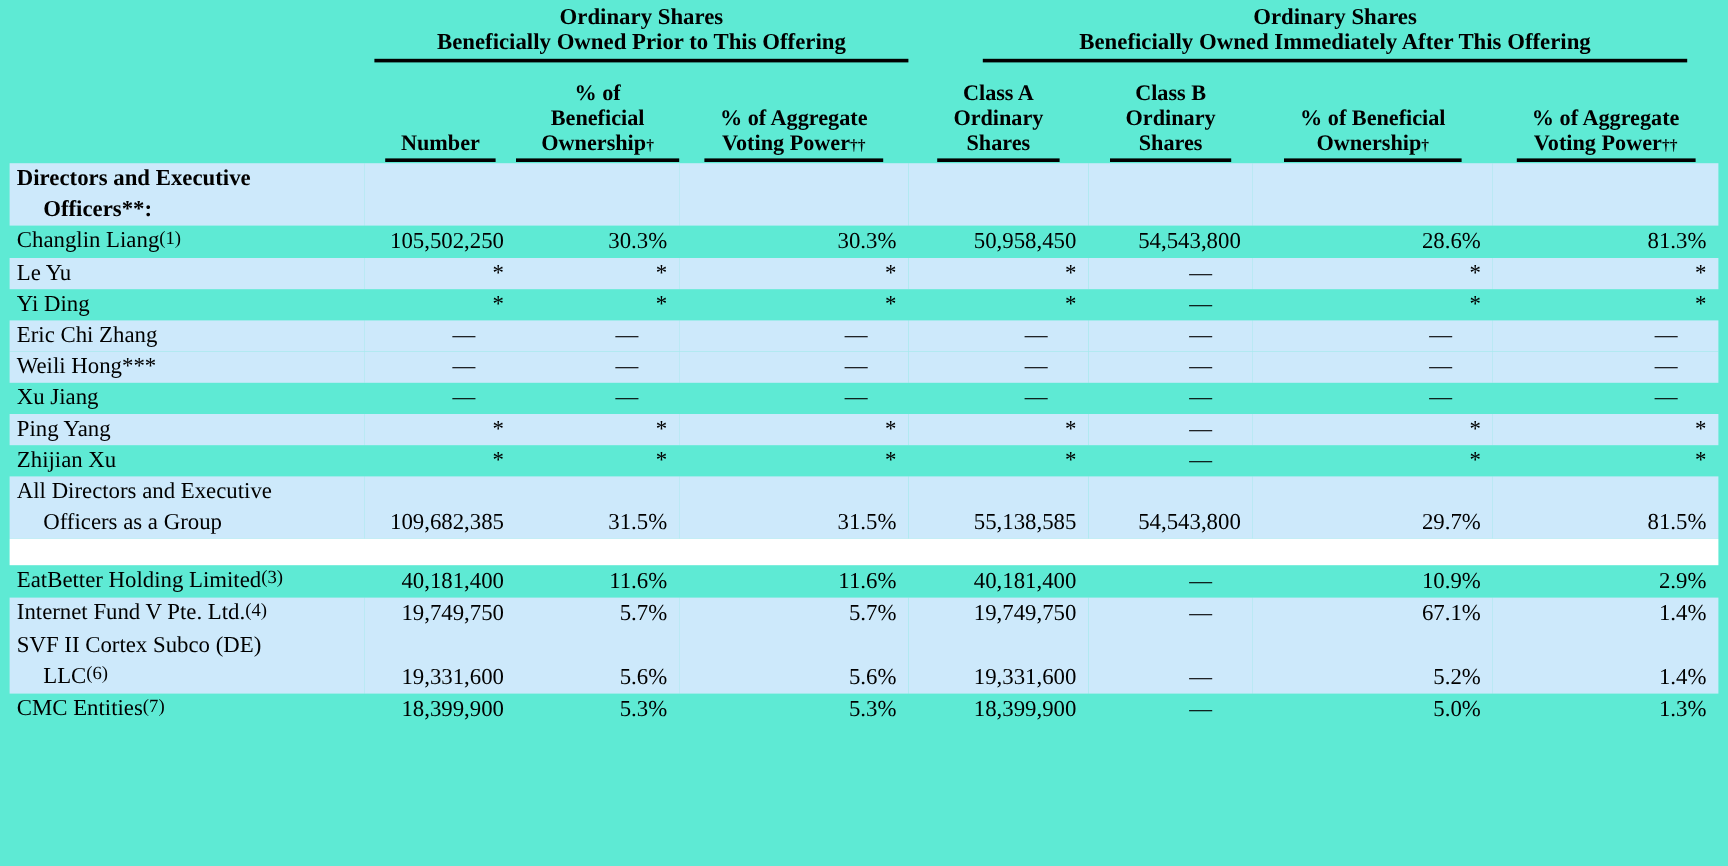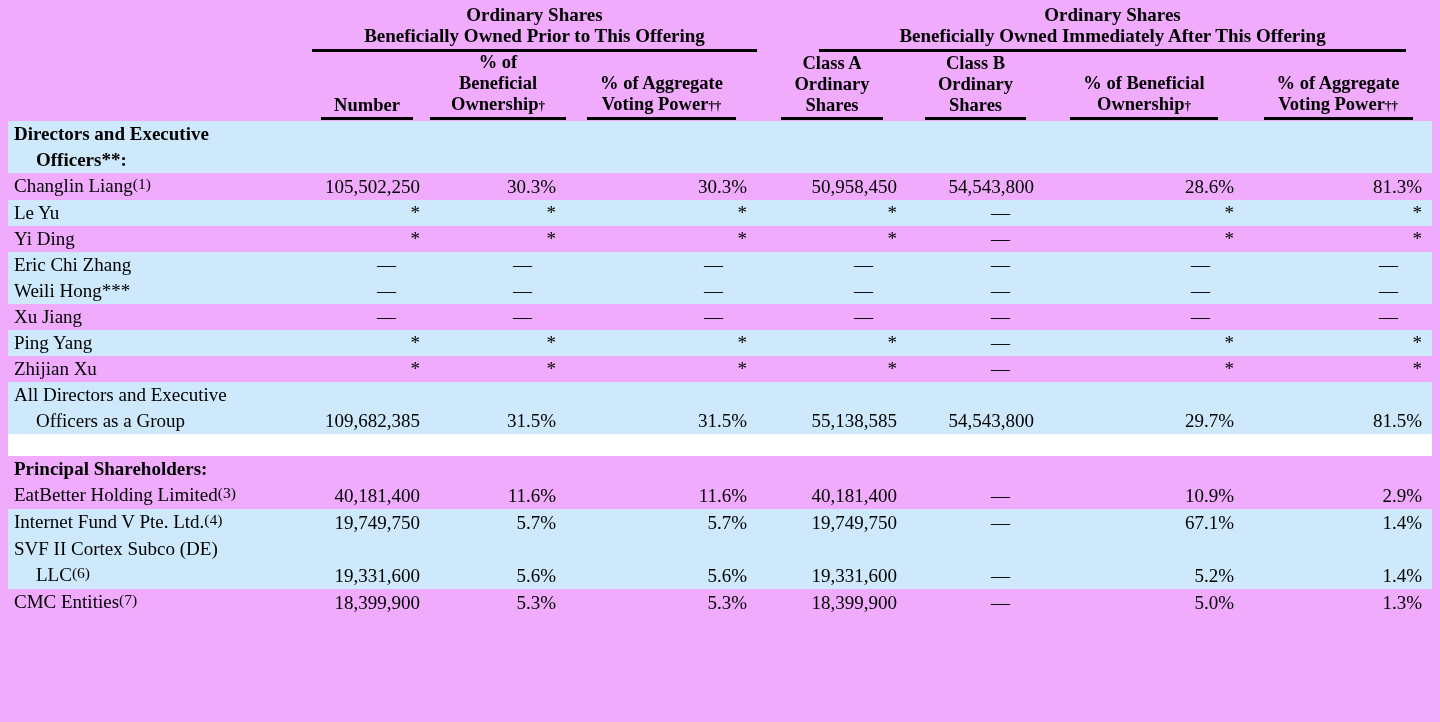--- a/index.html
+++ b/index.html
@@ -1,30 +1,30 @@
 <!DOCTYPE html>
 <html><head>
 <meta charset="utf-8">
 <style>
   html,body{margin:0;padding:0;background:#ffffff;}
   .page{
-    width:1440px;height:722px;background:#f0abfc;overflow:hidden;
+    width:1440px;height:722px;background:#5eead4;overflow:hidden;
     font-family:"Liberation Serif","DejaVu Serif",serif;color:#000;
     box-sizing:border-box;padding:4px 8px 0 8px;
   }
   table{border-collapse:collapse;table-layout:fixed;width:1424px;}
   th,td{padding:0;margin:0;}
   thead th{font-weight:bold;vertical-align:bottom;}
   .group-inner{
     text-align:center;font-size:19px;line-height:21px;font-weight:bold;
     border-bottom:3px solid #000;padding-bottom:3px;
   }
   #g1 .group-inner{margin-left:8px;margin-right:0;}
   #g2 .group-inner{margin-left:62px;margin-right:26px;}
-  tr.subhead th{text-align:center;padding-top:0;padding-bottom:1px;}
+  tr.subhead th{text-align:center;padding-top:16px;padding-bottom:1px;}
   .u{
     display:inline-block;text-align:center;font-size:18.5px;line-height:21px;
     border-bottom:3px solid #000;padding:0 13px 1px 13px;
   }
   .dg{font-size:0.7em;}
   tbody td{vertical-align:bottom;font-size:19px;line-height:26px;}
   tr.stripe td{background:#cde9fb;}
   td.name{text-align:left;padding-left:6px;margin-left:36px;}
   td.name .l2{padding-left:22px;}
   td.name.b{font-weight:bold;}
@@ -194,32 +194,20 @@
           <td class="num">31.5%</td>
           <td class="num">55,138,585</td>
           <td class="num">54,543,800</td>
           <td class="num">29.7%</td>
           <td class="num">81.5%</td>
         </tr>
         <tr class="gap">
           <td colspan="8"></td>
         </tr>
         <tr>
-          <td class="name b">
-            <div class="l1">Principal Shareholders:</div>
-          </td>
-          <td class="num"></td>
-          <td class="num"></td>
-          <td class="num"></td>
-          <td class="num"></td>
-          <td class="num"></td>
-          <td class="num"></td>
-          <td class="num"></td>
-        </tr>
-        <tr>
           <td class="name">
             <div class="l1">EatBetter Holding Limited<sup style="font-size: 0.82em; vertical-align: baseline; position: relative; top: -3px;">(3)</sup></div>
           </td>
           <td class="num">40,181,400</td>
           <td class="num">11.6%</td>
           <td class="num">11.6%</td>
           <td class="num">40,181,400</td>
           <td class="num dash">—</td>
           <td class="num">10.9%</td>
           <td class="num">2.9%</td>

